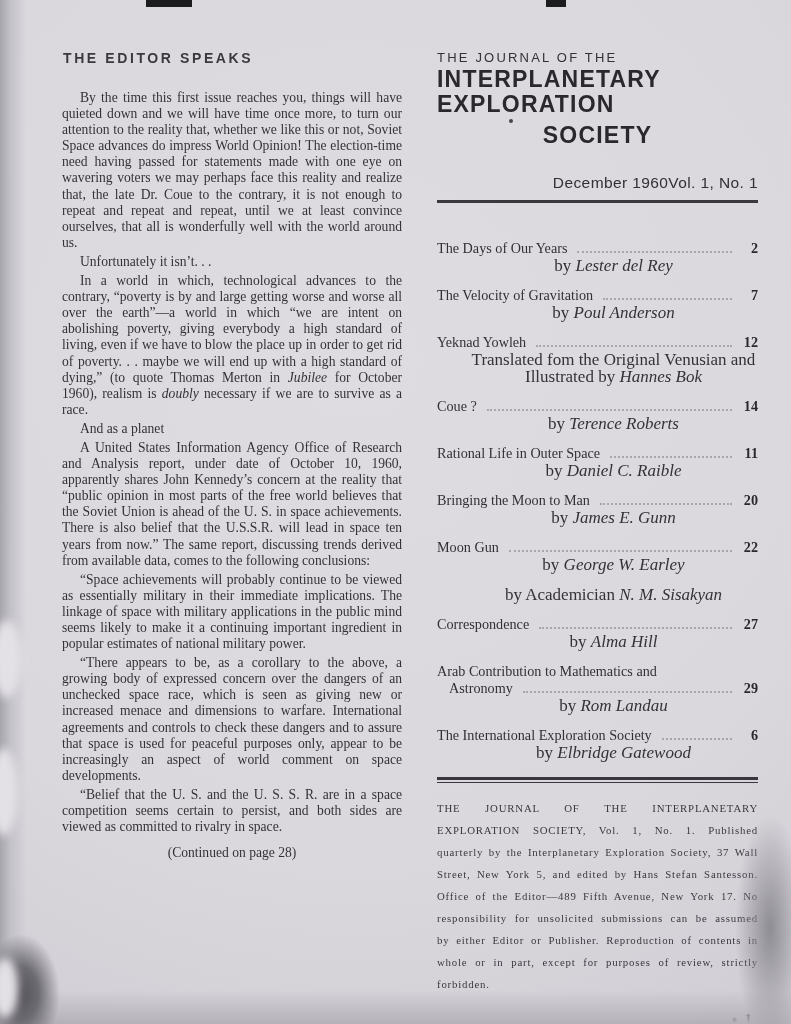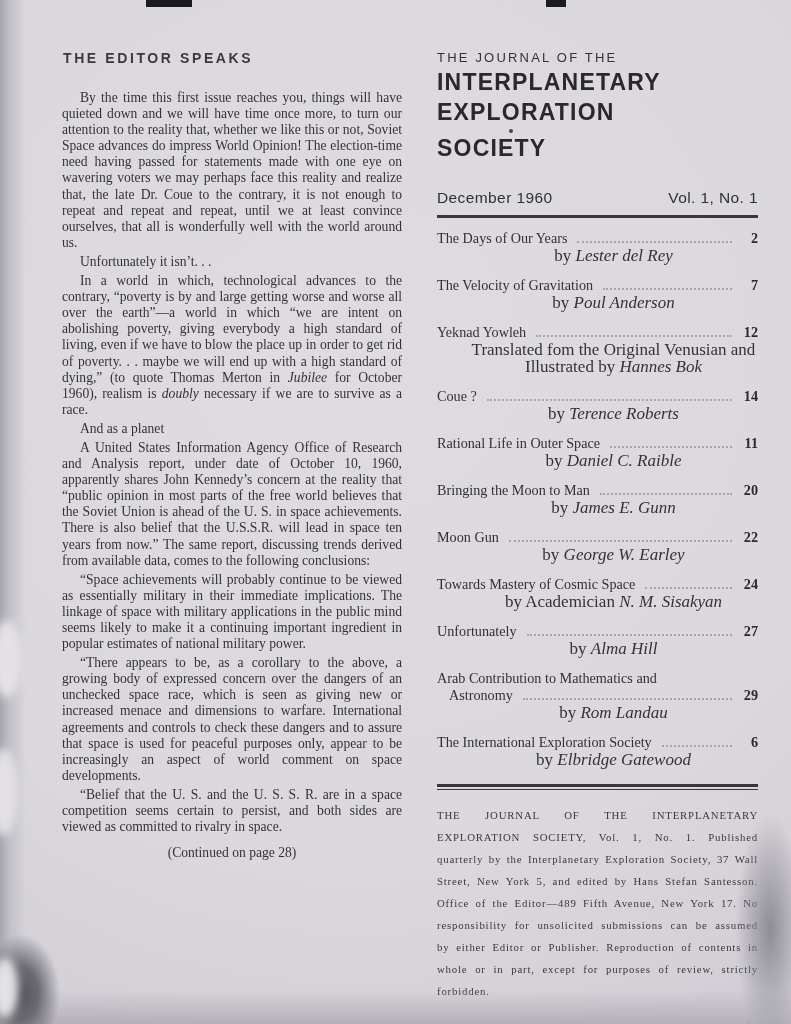--- a/index.html
+++ b/index.html
@@ -40,30 +40,30 @@
   .ed-body p{
     margin:0 0 3px 0;font-size:13.6px;line-height:16.1px;text-align:justify;
     text-indent:18px;color:#343238;
   }
   .ed-body p.center{text-align:center;text-indent:0;margin-top:10px;}
 
   
   .kicker{font-family:"Liberation Sans", sans-serif;font-size:13px;font-weight:500;
     letter-spacing:2.2px;color:#333136;margin:4px 0 2px 0;}
   .mast-title{font-family:"Liberation Sans", sans-serif;font-size:23px;font-weight:700;
-    letter-spacing:1.2px;color:#2a282d;line-height:30px;}
-  .mast-title2{text-align:left;}
+    letter-spacing:1.2px;color:#2a282d;line-height:25px;}
+  .mast-title2{text-align:center;}
   .stray-dot{width:4px;height:4px;border-radius:50%;background:#47454b;margin:2px 0 0 72px;}
-  .mast-dateline{display:flex;justify-content:space-between;align-items:baseline;
+  .mast-dateline{display:flex;justify-content:flex-end;align-items:baseline;
     font-family:"Liberation Sans", sans-serif;font-size:15.5px;font-weight:500;
     color:#313035;margin:26px 0 0 0;letter-spacing:.4px;}
   .mast-rule{border:none;border-top:3px solid #3a383e;margin:8px 0 0 0;}
 
   
-  .toc{margin-top:12px;}
+  .toc{margin-top:37px;}
   .toc-entry{margin-bottom:13px;}
   .toc-line{display:flex;align-items:baseline;}
   .toc-title{font-size:14.2px;color:#323036;white-space:nowrap;}
   .leader{flex:1;border-bottom:2px dotted rgba(118,116,124,.5);margin:0 8px 4px 10px;min-width:12px;}
   .toc-page{font-size:14.2px;font-weight:700;color:#2b292e;min-width:18px;text-align:right;}
   .toc-byline{font-size:17px;line-height:17px;color:#343238;padding-left:32px;text-align:center;}
   .toc-title2-line .toc-title{padding-left:12px;}
 
   .colophon-rule{border:none;border-top:3px double #39373d;border-top-style:solid;
     height:2px;border-bottom:1px solid #39373d;margin:16px 0 14px 0;}
@@ -158,30 +158,25 @@
           </div>
           <div class="toc-entry">
             <div class="toc-line">
               <span class="toc-title">Moon Gun</span>
               <span class="leader"></span>
               <span class="toc-page">22</span>
             </div>
             <div class="toc-byline"><span>by </span><span style="font-style: italic;">George W. Earley</span></div>
           </div>
           <div class="toc-entry">
-            <div class="toc-line">
-              <span class="toc-title">Towards Mastery of Cosmic Space</span>
-              <span class="leader"></span>
-              <span class="toc-page">24</span>
-            </div>
             <div class="toc-byline"><span>by Academician </span><span style="font-style: italic;">N. M. Sisakyan</span></div>
           </div>
           <div class="toc-entry">
             <div class="toc-line">
-              <span class="toc-title">Unfortunately</span>
+              <span class="toc-title">Correspondence</span>
               <span class="leader"></span>
               <span class="toc-page">27</span>
             </div>
             <div class="toc-byline"><span>by </span><span style="font-style: italic;">Alma Hill</span></div>
           </div>
           <div class="toc-entry">
             <div class="toc-line">
               <span class="toc-title">Arab Contribution to Mathematics and</span>
             </div>
             <div class="toc-line toc-title2-line">

